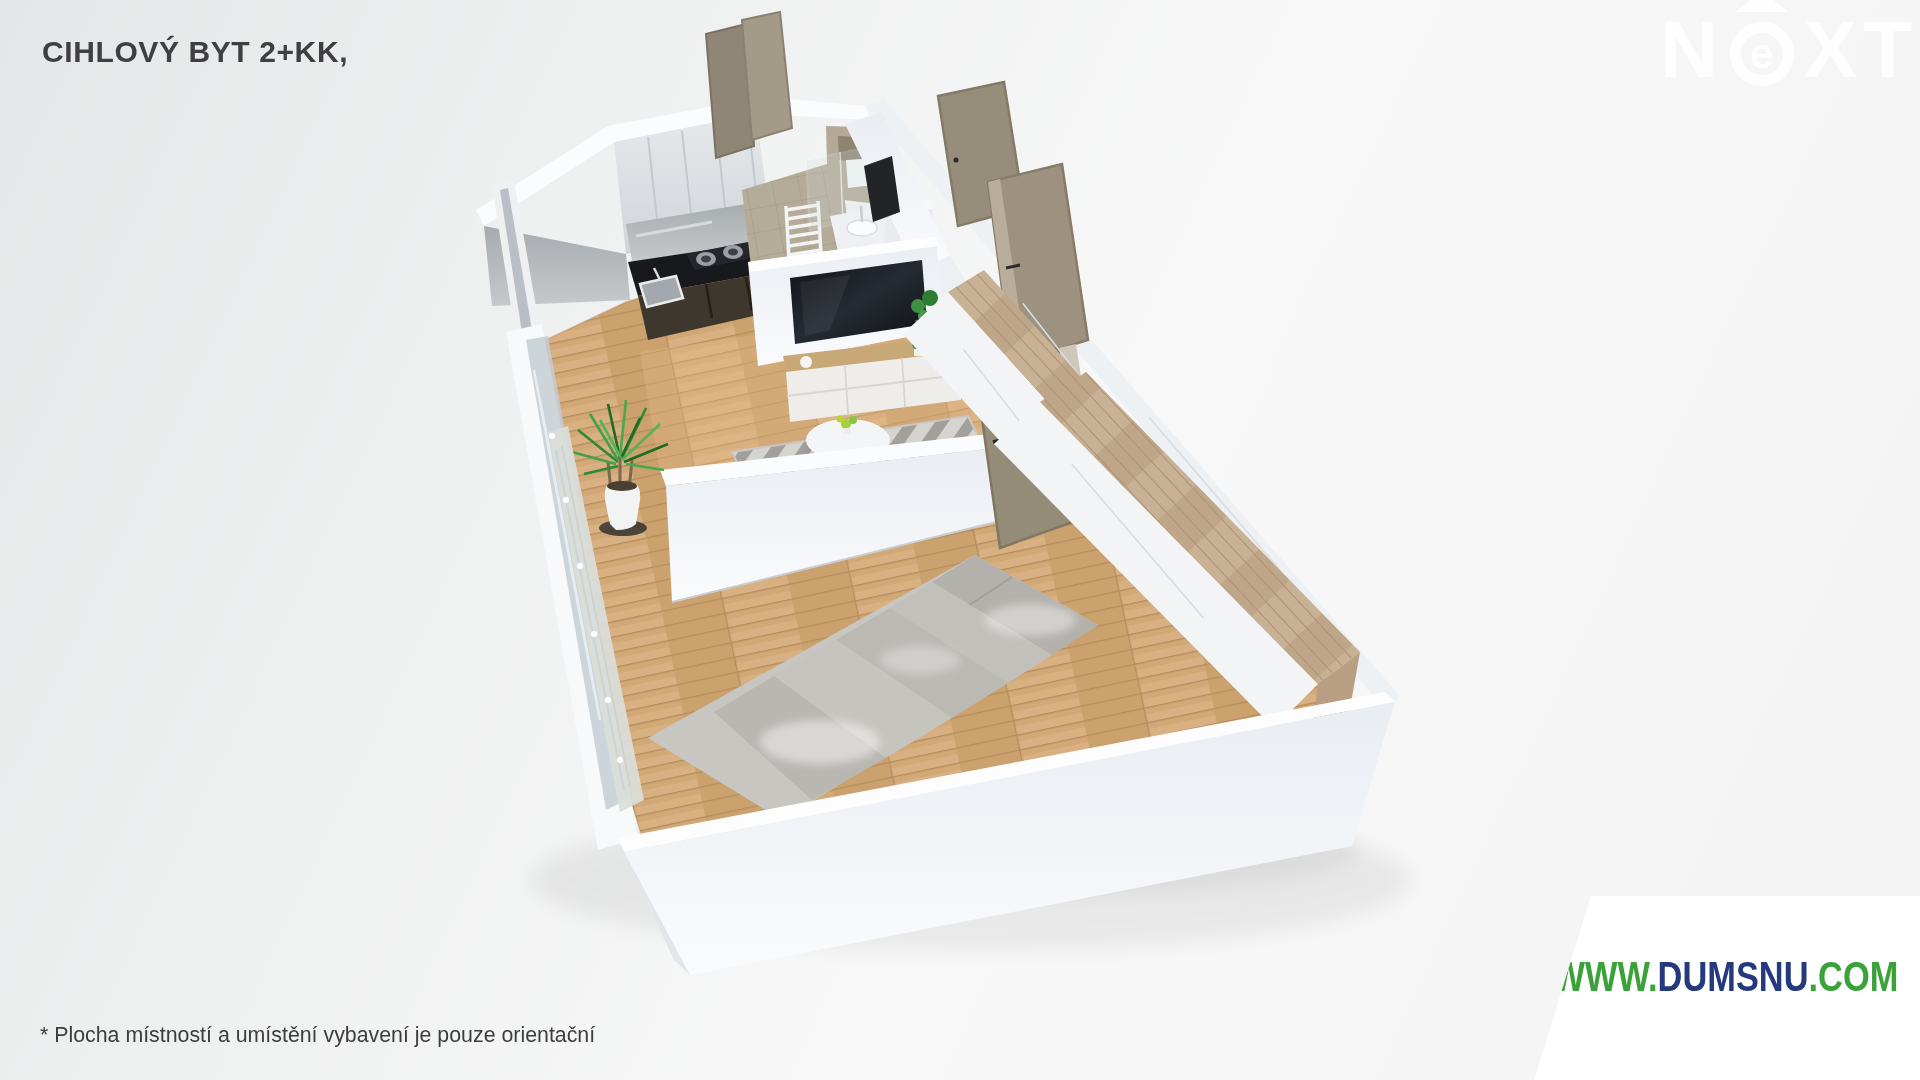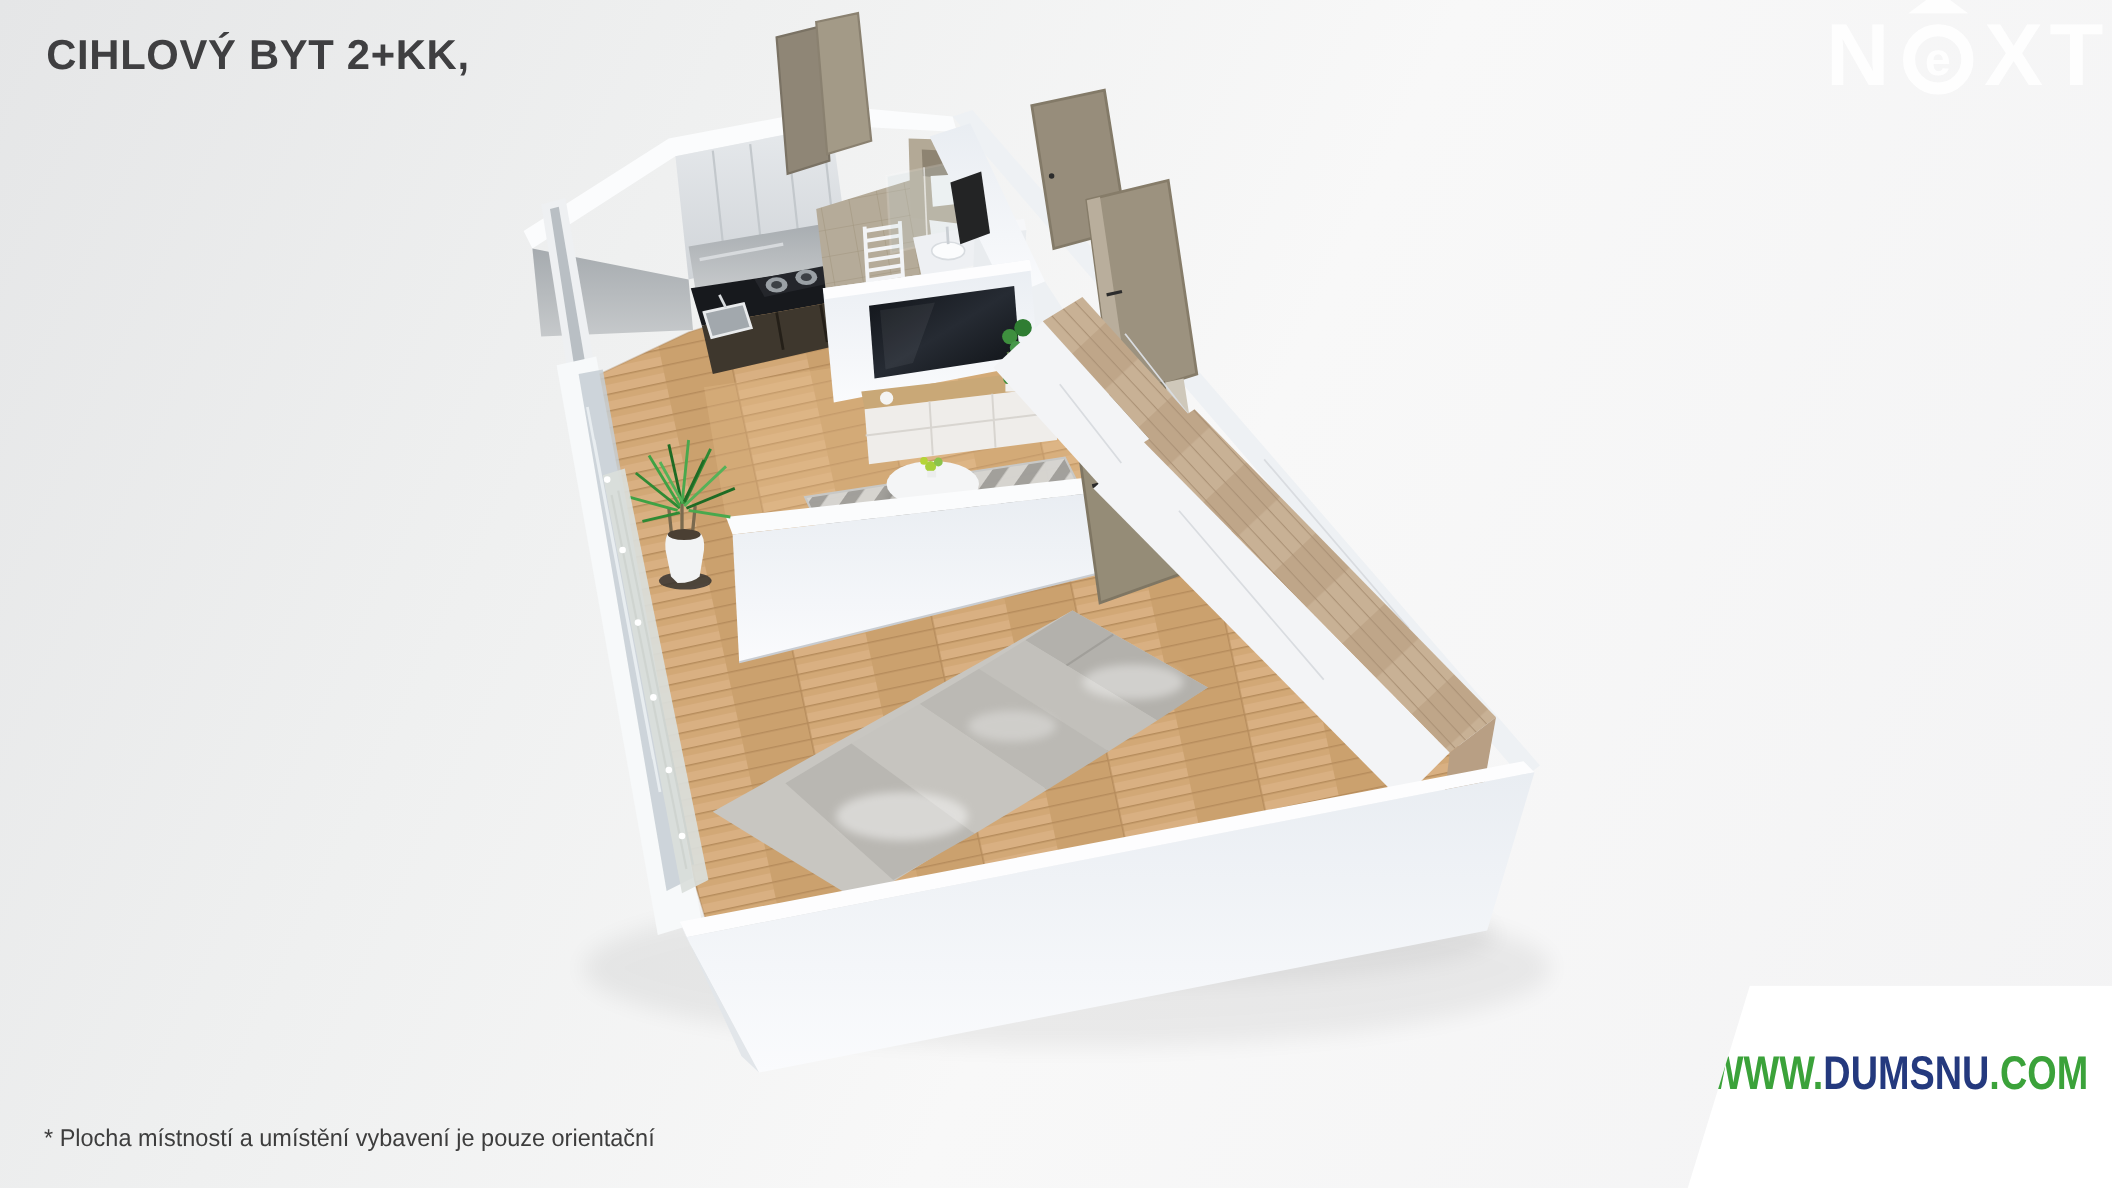--- a/index.html
+++ b/index.html
@@ -1,21 +1,21 @@
 <!DOCTYPE html>
 <html><head>
 <meta charset="utf-8">
 <style>
   html,body{margin:0;padding:0;background:#eeeeef;}
   .stage{position:relative;width:1920px;height:1080px;overflow:hidden;
     background:linear-gradient(115deg,#e5e6e7 0%,#eff0f0 28%,#f8f8f8 55%,#f3f3f4 100%);
     font-family:"Liberation Sans", sans-serif;}
   svg{position:absolute;left:0;top:0;}
   .title{position:absolute;left:42px;top:36px;color:#3f3f41;font-weight:bold;
-    font-size:38px;line-height:31px;letter-spacing:.6px;}
+    font-size:30px;line-height:31px;letter-spacing:.6px;}
   .disclaimer{position:absolute;left:40px;top:1022px;color:#3d3d3d;font-size:22px;
     transform:scaleX(.97);transform-origin:left;}
   .next-logo{position:absolute;left:1660px;top:10px;display:flex;align-items:flex-end;
     color:#fff;opacity:.95;}
   .next-logo .ltr{font-size:80px;font-weight:800;line-height:80px;letter-spacing:6px;}
   .e-wrap{position:relative;width:64px;height:64px;margin:0 10px 4px 6px;}
   .e-ring{position:absolute;inset:0;border:11px solid #fff;border-radius:50%;}
   .e-ltr{position:absolute;inset:0;display:flex;align-items:center;justify-content:center;
     font-size:42px;font-weight:800;color:#fff;}
   .e-arrow{position:absolute;left:50%;top:-30px;transform:translateX(-50%);width:0;height:0;

